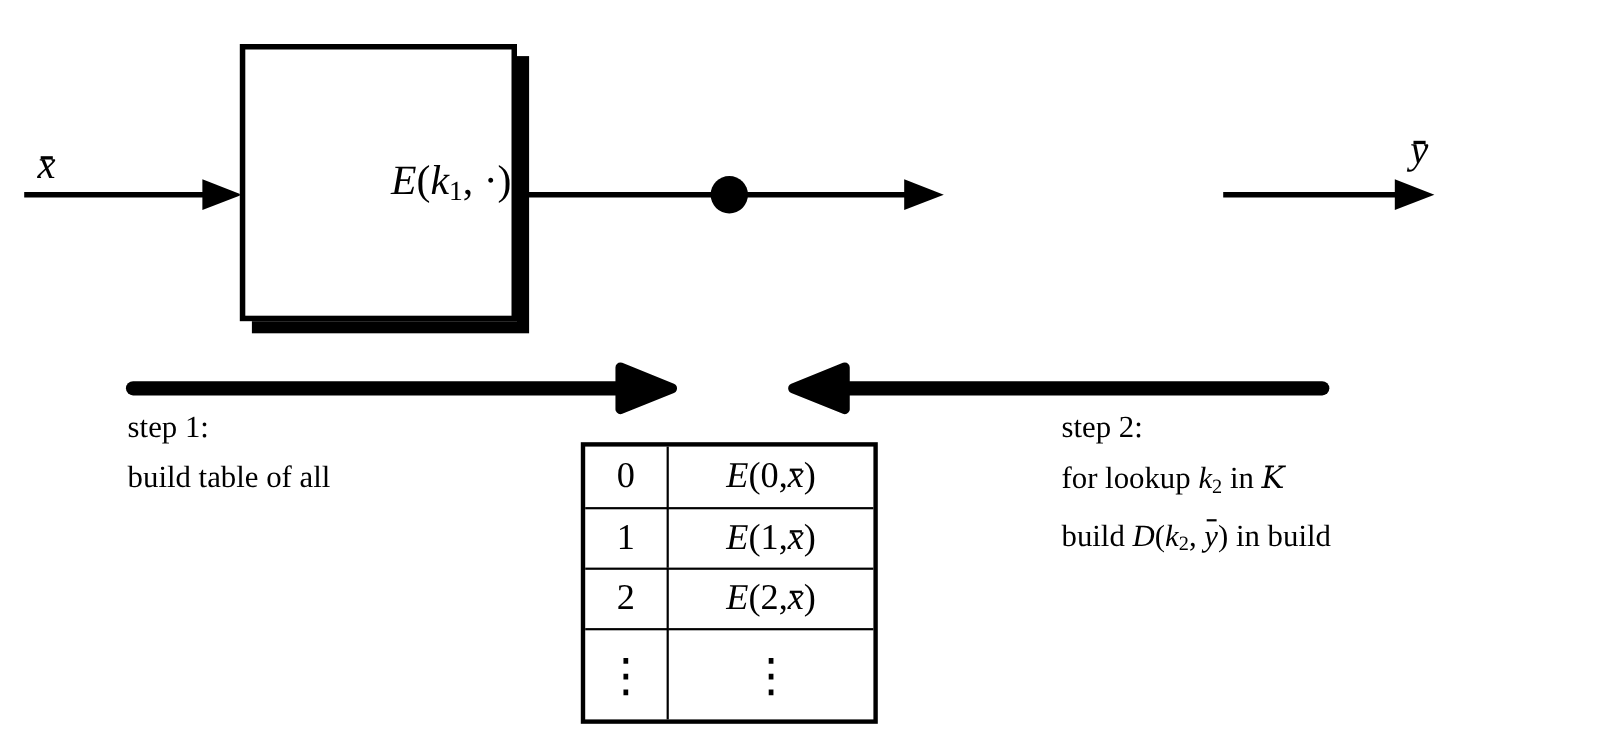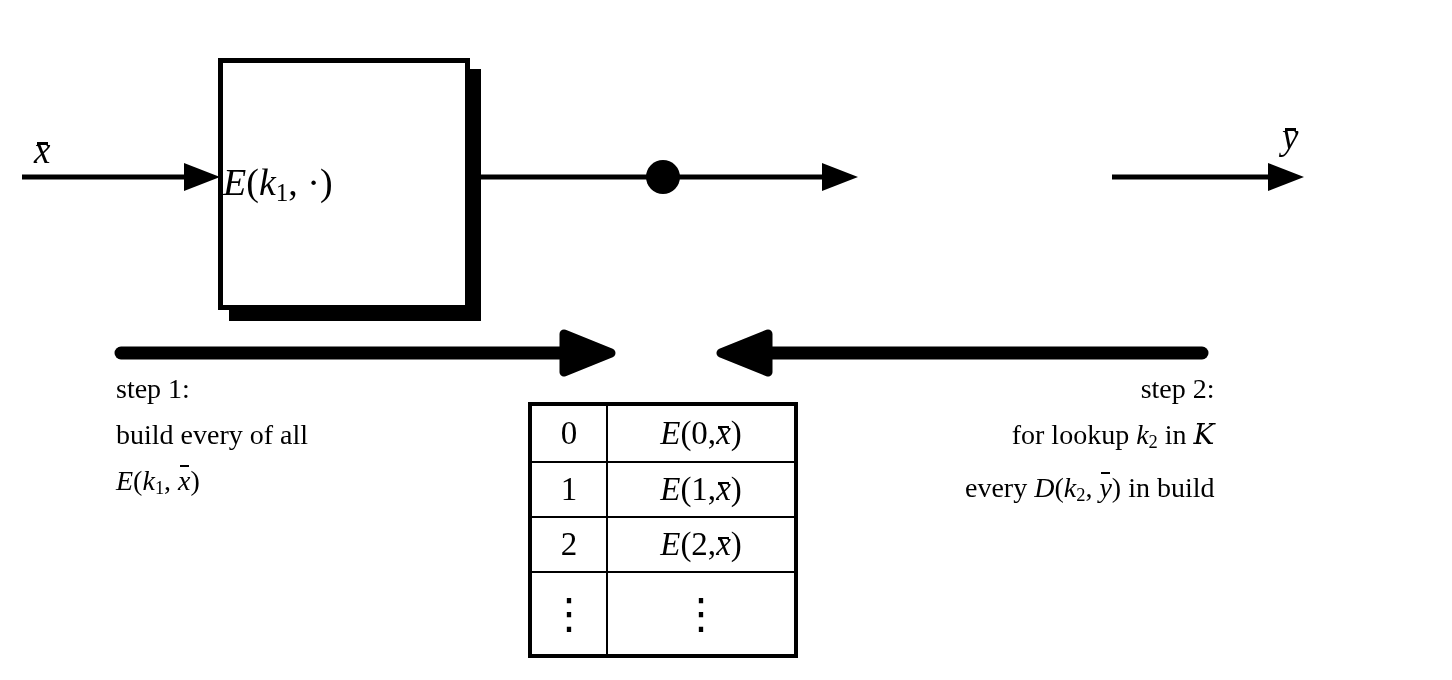--- a/index.html
+++ b/index.html
@@ -10,40 +10,40 @@
     font-family:"Liberation Serif","DejaVu Serif","DejaVu Sans",serif;
     color:#000;
     overflow:hidden;
   }
   .layer { position:absolute; left:0; top:0; }
 
   
   .ebox {
     position:absolute;
     width:252px; height:252px;
-    top:58px;
+    top:40px;
     box-sizing:border-box;
     border:5px solid #000;
     background:#fff;
     box-shadow:11px 11px 0 0 #000;
-    display:flex; align-items:center; justify-content:flex-start;
+    display:flex; align-items:center; justify-content:flex-end;
   }
   .ebox-1 { left:218px; }
   .ebox-2 { left:855px; }
   .ebox-label { font-size:38px; line-height:1; white-space:nowrap; }
 
   
   .io-label { position:absolute; font-size:37px; line-height:1; }
   .io-x { left:34px;  top:132px; }
   .io-y { left:1282px; top:118px; }
 
   
   .step-block { position:absolute; font-size:28px; line-height:46px; white-space:nowrap; }
   .step-1 { left:116px; top:366px; }
-  .step-2 { left:965px; top:366px;text-align:right; }
+  .step-2 { left:965px; top:366px; }
 
   
   .m-rm  { font-style:normal; }
   .m-it  { font-style:italic; }
   .m-sub { font-size:66%; font-style:normal; vertical-align:-0.22em; }
   .m-cal { font-style:italic; font-family:"DejaVu Serif",serif; }
   .m-bar { position:relative; display:inline-block; }
   .m-bar::after {
     content:""; position:absolute;
     left:16%; width:72%; top:0.26em;
@@ -110,28 +110,27 @@
 
   <div class="io-label io-x"><span class="m-it m-bar">x</span></div>
   <div class="io-label io-y"><span class="m-it m-bar">y</span></div>
 
   <div class="ebox ebox-1">
     <span class="ebox-label"><span class="m-it">E</span><span class="m-rm">(</span><span class="m-it">k</span><span class="m-sub">1</span><span class="m-rm">, ·)</span></span>
   </div>
 
   <div class="step-block step-1">
     <div>step 1:</div>
-    <div>build every of all</div>
-    <div><span class="m-it">E</span><span class="m-rm">(</span><span class="m-it">k</span><span class="m-sub">1</span><span class="m-rm">, </span><span class="m-it m-bar">x</span><span class="m-rm">)</span></div>
+    <div>build table of all</div>
   </div>
 
   <div class="step-block step-2">
     <div>step 2:</div>
     <div><span class="m-rm">for lookup </span><span class="m-it">k</span><span class="m-sub">2</span><span class="m-rm"> in </span><span class="m-cal">K</span></div>
-    <div><span class="m-rm">every </span><span class="m-it">D</span><span class="m-rm">(</span><span class="m-it">k</span><span class="m-sub">2</span><span class="m-rm">, </span><span class="m-it m-bar">y</span><span class="m-rm">)</span><span class="m-rm"> in build</span></div>
+    <div><span class="m-rm">build </span><span class="m-it">D</span><span class="m-rm">(</span><span class="m-it">k</span><span class="m-sub">2</span><span class="m-rm">, </span><span class="m-it m-bar">y</span><span class="m-rm">)</span><span class="m-rm"> in build</span></div>
   </div>
 
   <div class="mitm-table">
     <div class="tcell key">0</div>
     <div class="tcell">
         <span class="m-it">E</span>
         <span class="m-rm">(0, </span>
         <span class="m-it m-bar">x</span>
         <span class="m-rm">)</span>
       </div>

